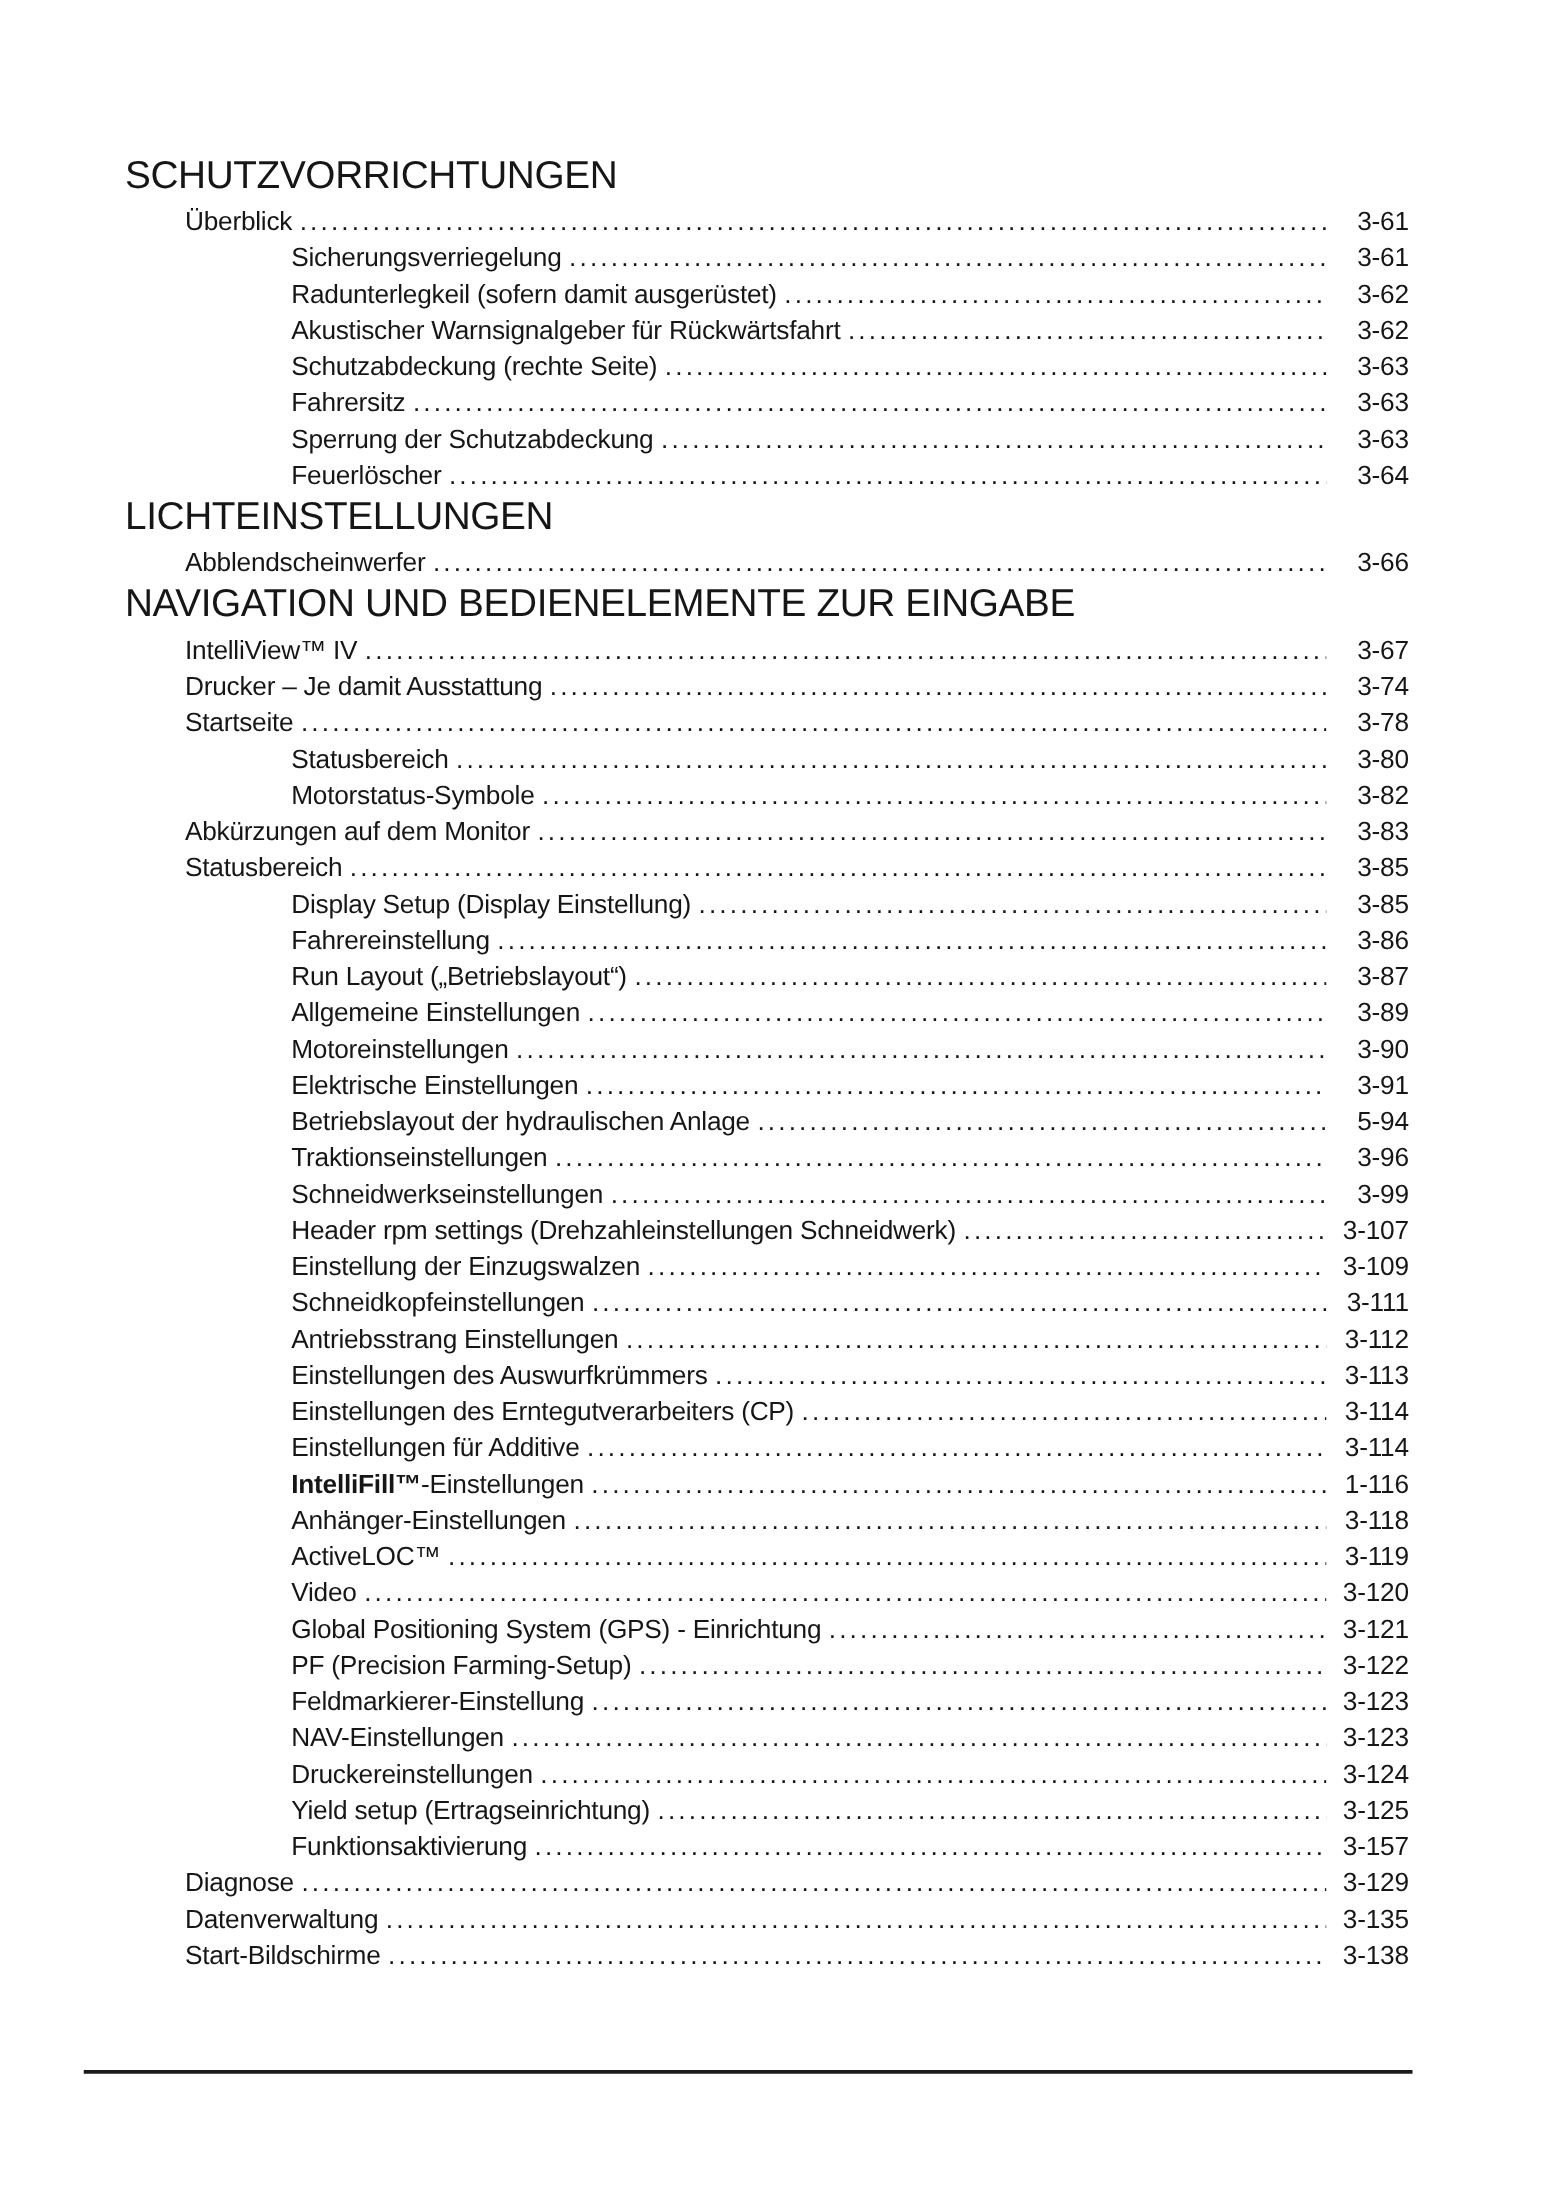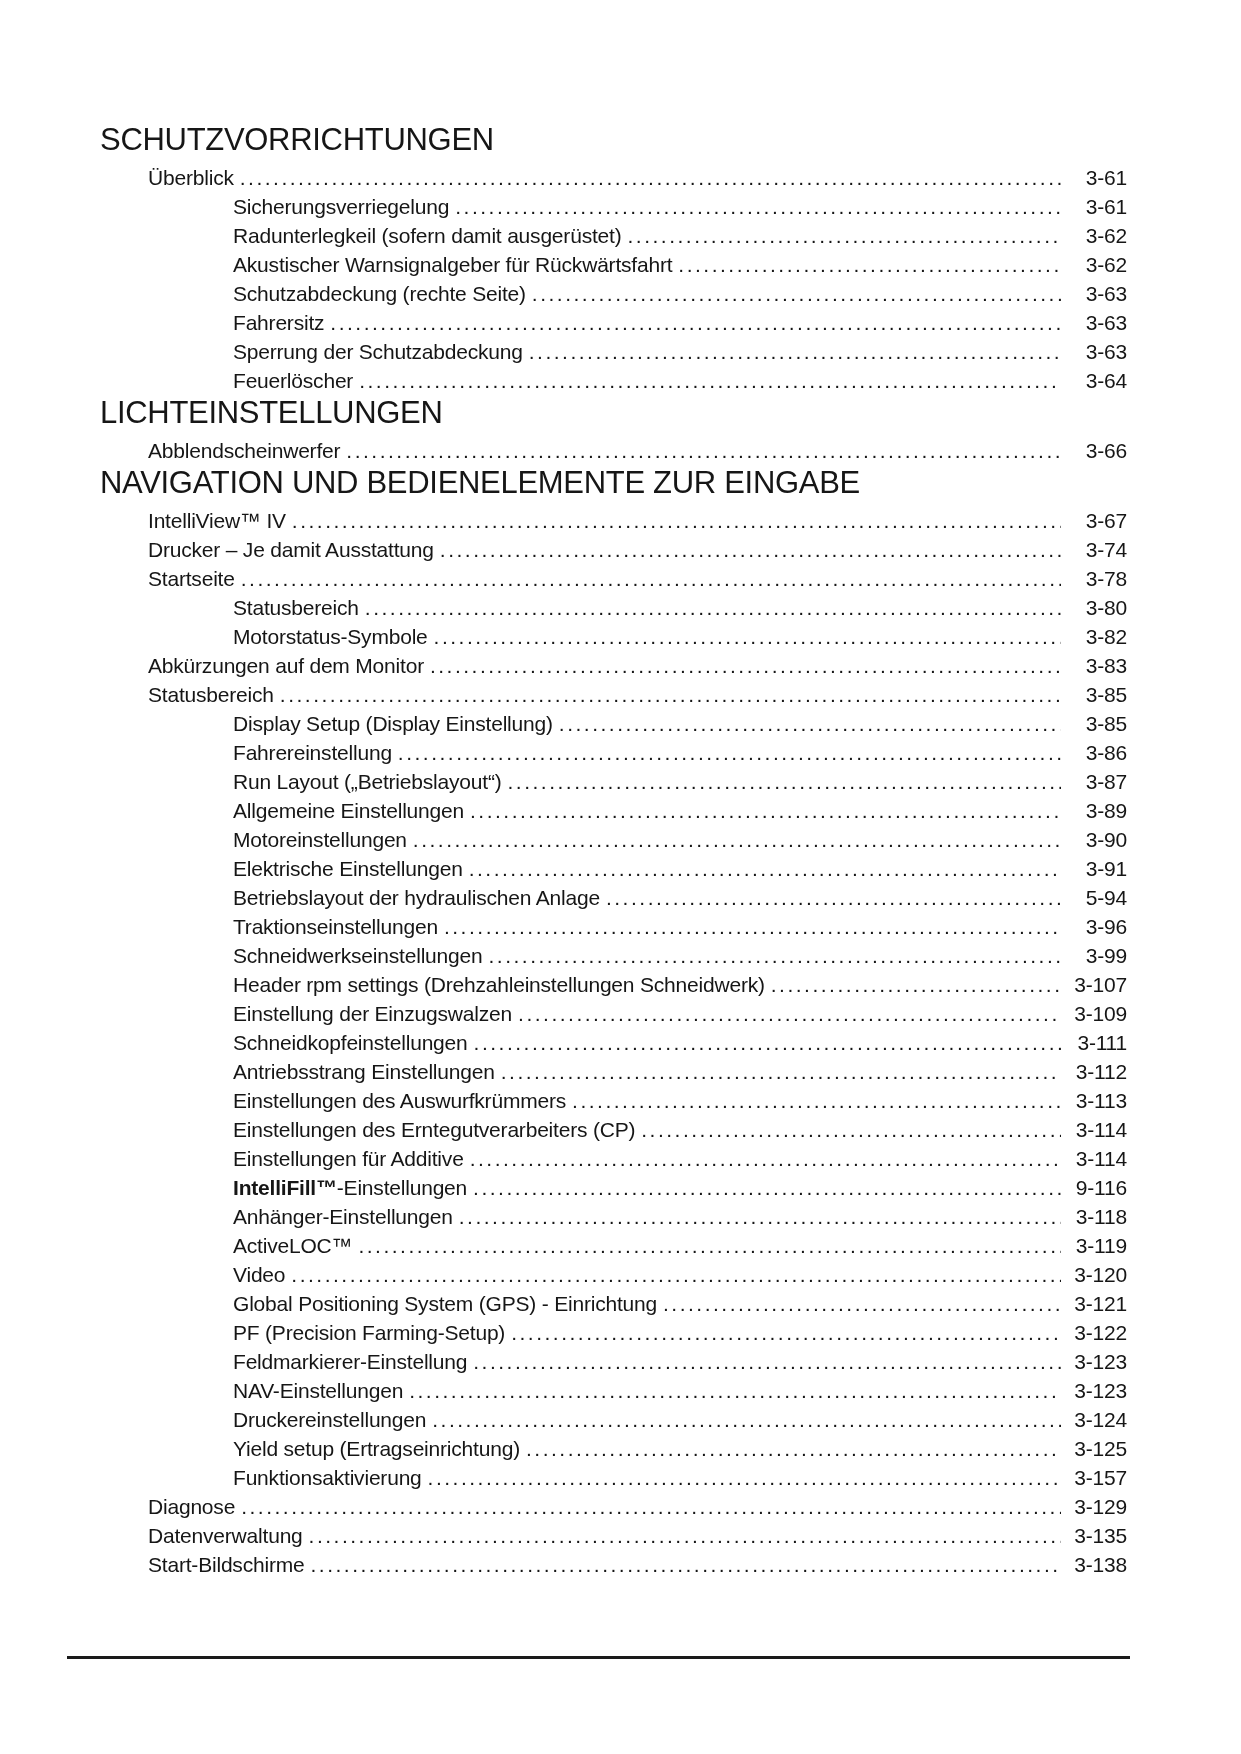--- a/index.html
+++ b/index.html
@@ -270,21 +270,21 @@
 
   <div class="row lvl2">
     <span class="label"><span>Einstellungen für Additive</span></span>
     <span class="dots" aria-hidden="true"></span>
     <span class="pagenum">3-114</span>
   </div>
 
   <div class="row lvl2">
     <span class="label"><b>IntelliFill™</b><span>-Einstellungen</span></span>
     <span class="dots" aria-hidden="true"></span>
-    <span class="pagenum">9-116</span>
+    <span class="pagenum">1-116</span>
   </div>
 
   <div class="row lvl2">
     <span class="label"><span>Anhänger-Einstellungen</span></span>
     <span class="dots" aria-hidden="true"></span>
     <span class="pagenum">3-118</span>
   </div>
 
   <div class="row lvl2">
     <span class="label"><span>ActiveLOC™</span></span>

